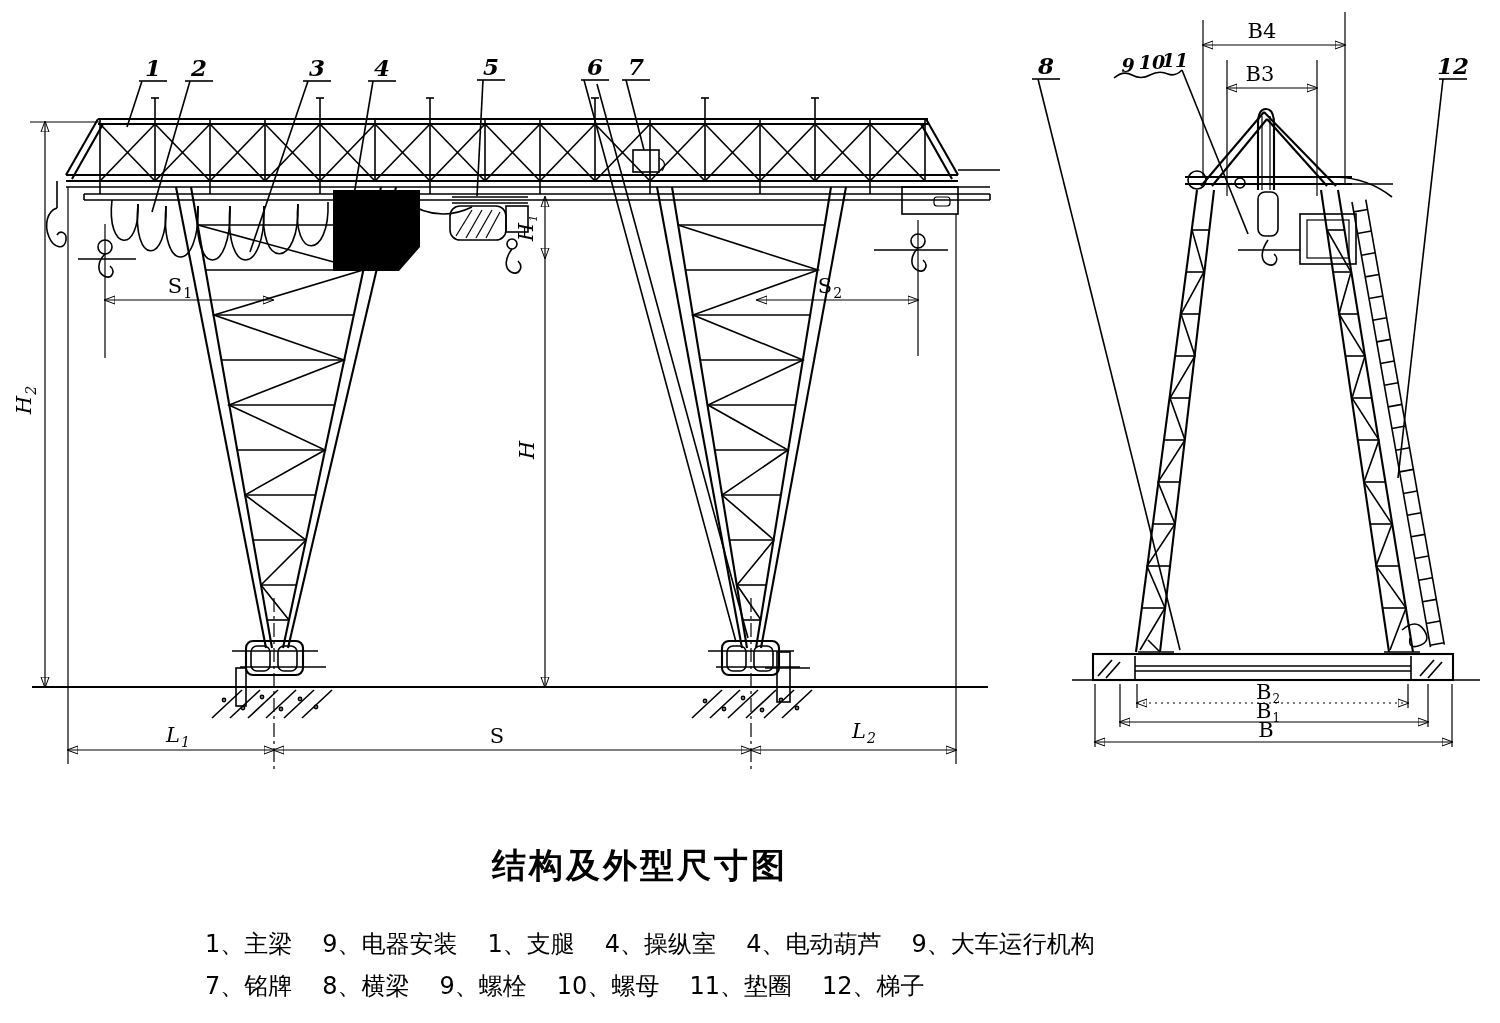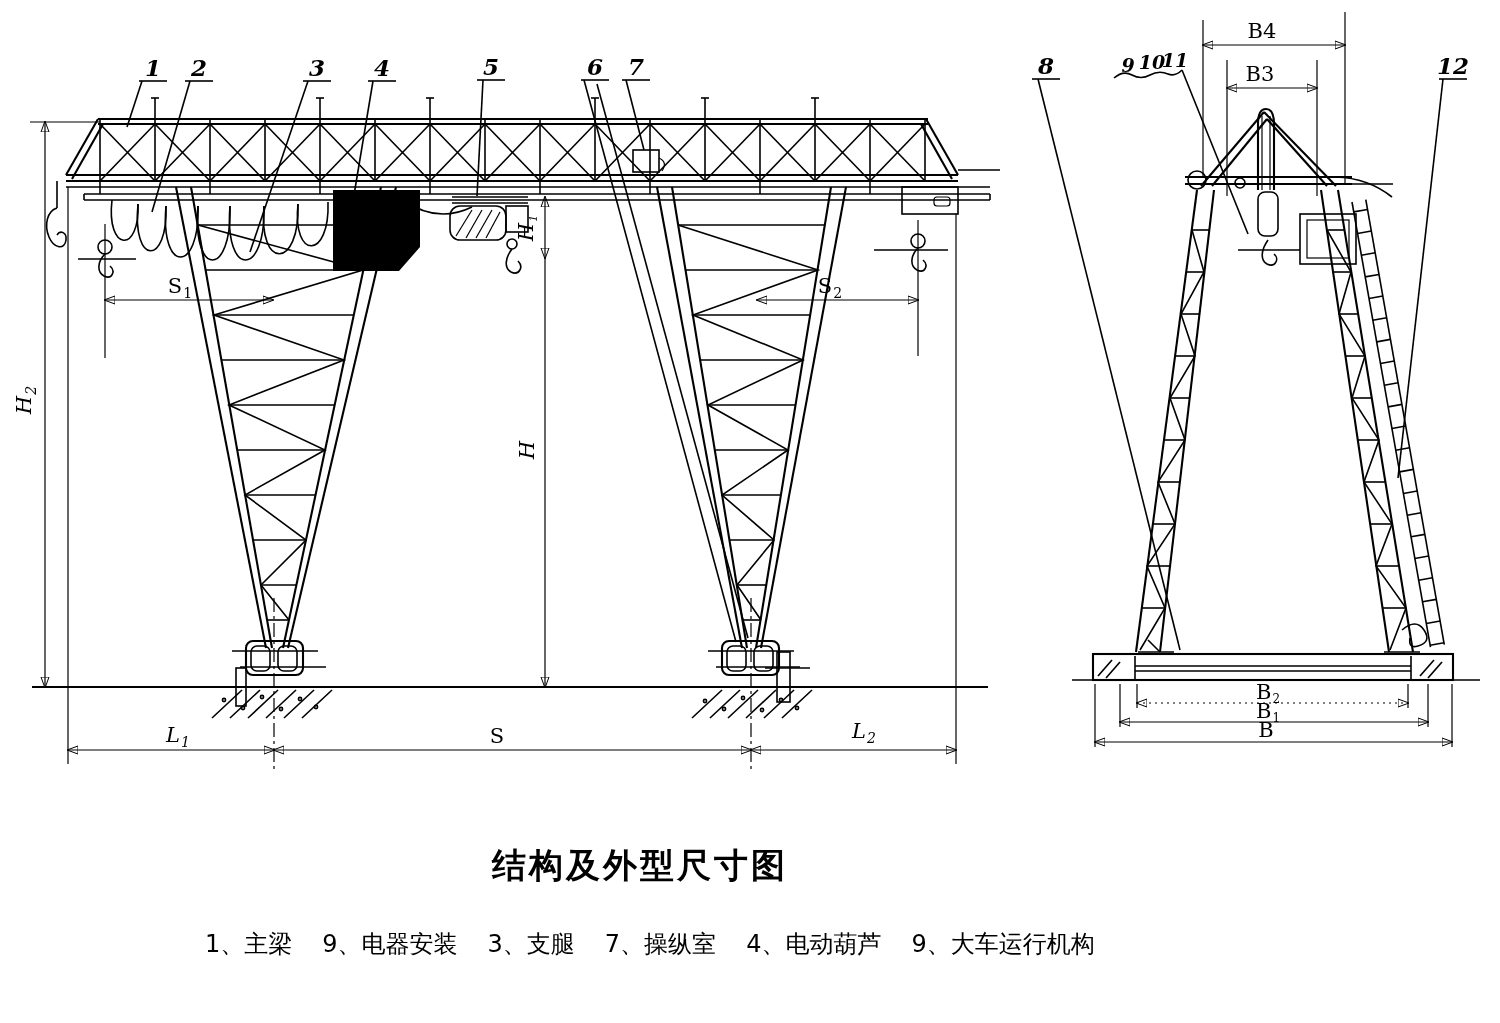--- a/index.html
+++ b/index.html
@@ -479,19 +479,27 @@
           <line x1="1443" y1="79" x2="1398" y2="478"></line>
     </g>
   </g>
 </svg>
 
 <div class="title">结构及外型尺寸图</div>
 
 <div class="legend lg1">
   <span>1、主梁</span>
   <span>9、电器安装</span>
-  <span>3、支腿</span>
-  <span>7、操纵室</span>
+  <span>1、支腿</span>
+  <span>4、操纵室</span>
   <span>4、电动葫芦</span>
   <span>9、大车运行机构</span>
 </div>
-
+<div class="legend lg2">
+  <span>7、铭牌</span>
+  <span>8、横梁</span>
+  <span>9、螺栓</span>
+  <span>10、螺母</span>
+  <span>11、垫圈</span>
+  <span>12、梯子</span>
 </div>
 
+</div>
+
 </body></html>

